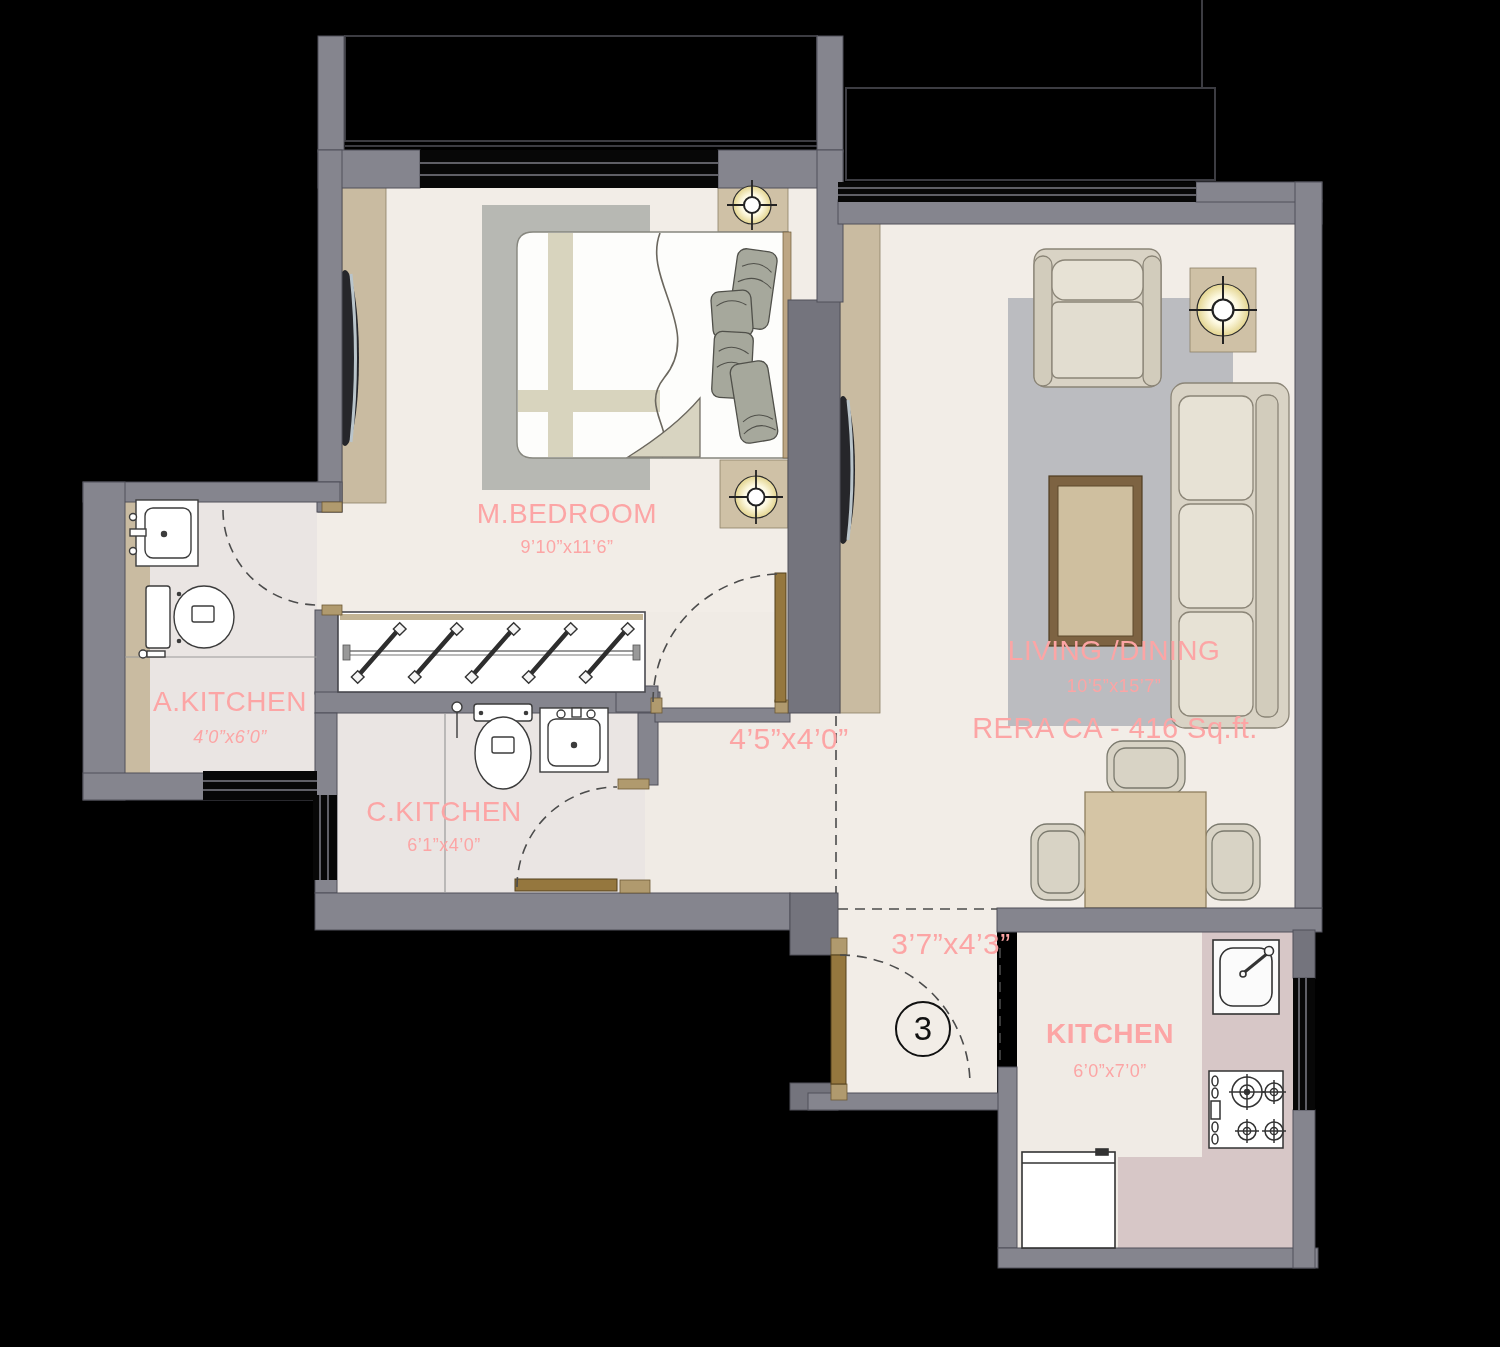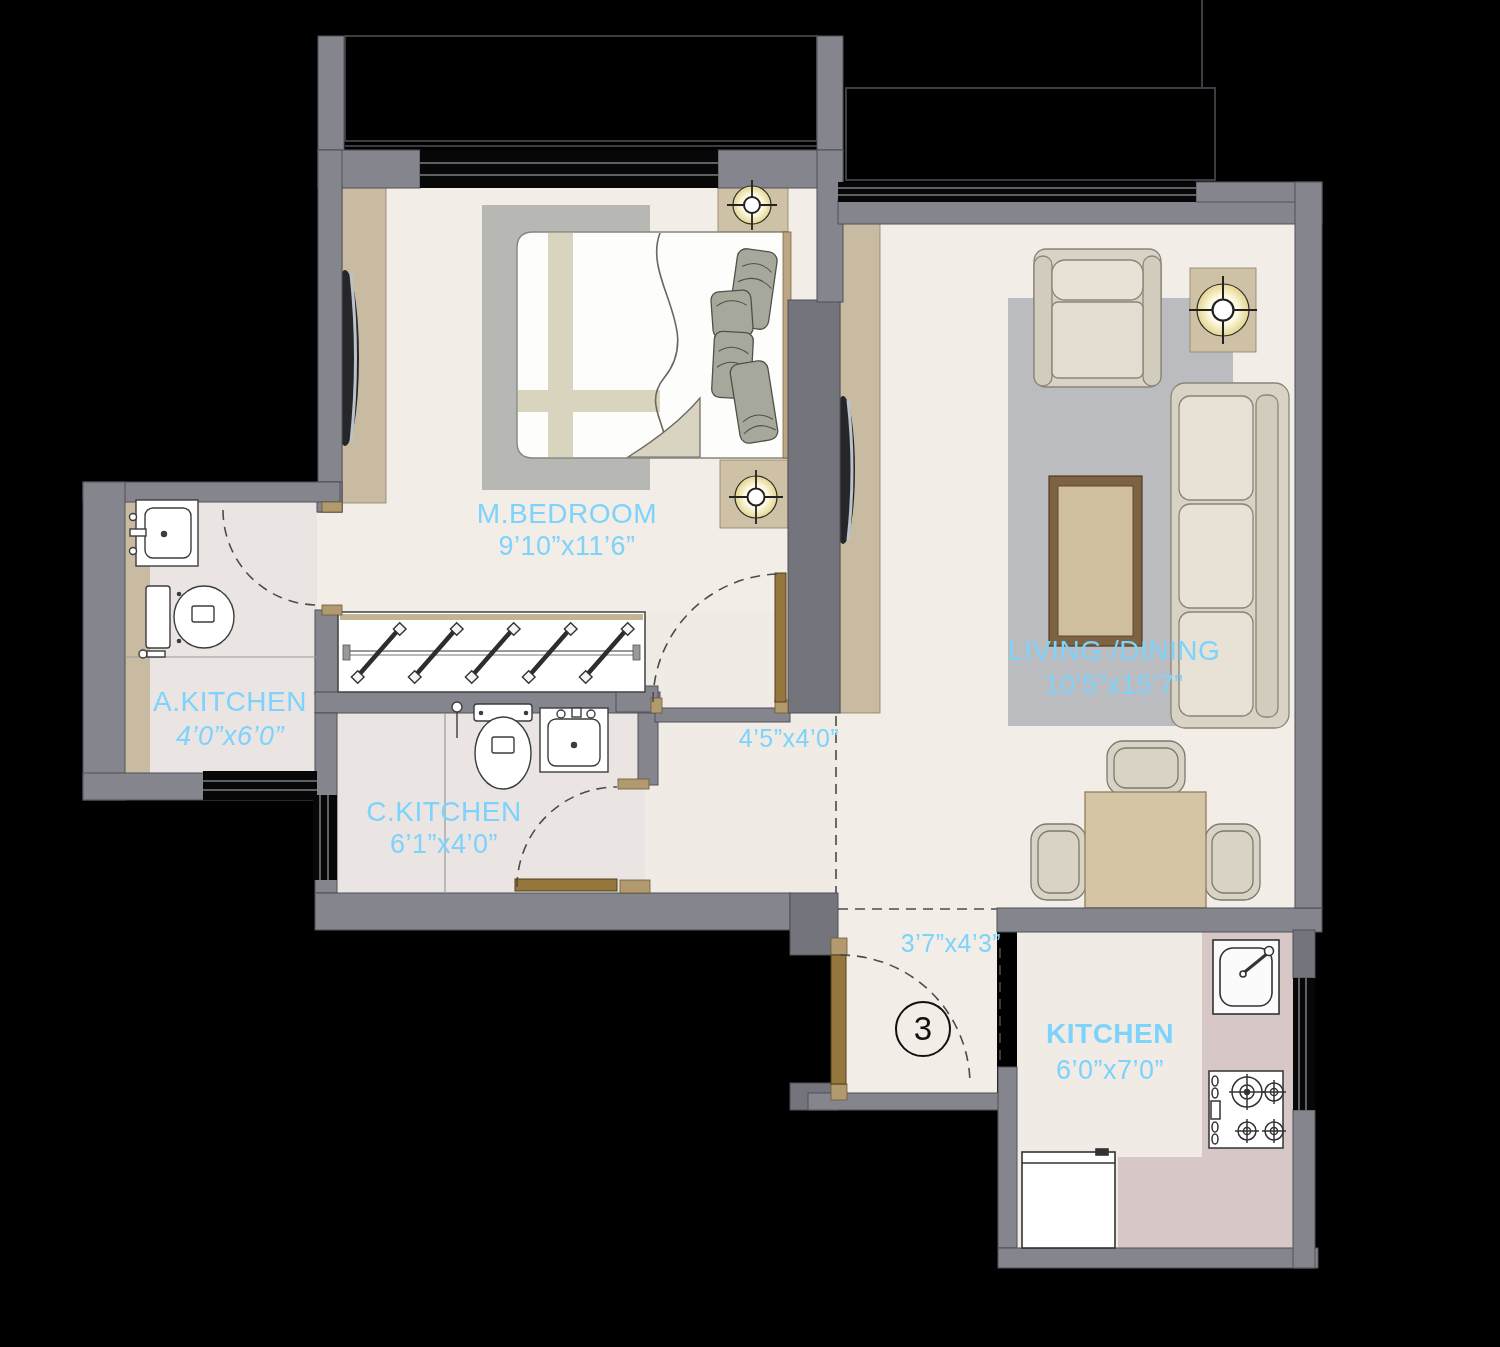--- a/index.html
+++ b/index.html
@@ -1,24 +1,24 @@
 <!DOCTYPE html>
 <html><head>
 <meta charset="utf-8">
 <style>
   html,body{margin:0;padding:0;background:#000;}
   #plan{position:relative;width:1500px;height:1347px;background:#000;overflow:hidden;
         font-family:"Liberation Sans",sans-serif;}
   #plan svg{position:absolute;left:0;top:0;}
-  .lbl{position:absolute;transform:translate(-50%,-50%);color:#7dd3fc;white-space:nowrap;
+  .lbl{position:absolute;transform:translate(-50%,-50%);color:#fca5a5;white-space:nowrap;
        text-align:center;letter-spacing:.5px;line-height:1.25;}
   .room{font-size:28px;}
-  .dims{font-size:27px;}
+  .dims{font-size:18px;}
   .rera{font-size:29px;}
-  .small{font-size:25px;}
+  .small{font-size:30px;}
   .unit-circle{position:absolute;width:52px;height:52px;border:2.5px solid #111;border-radius:50%;
        display:flex;align-items:center;justify-content:center;font-size:33px;color:#111;
        transform:translate(-50%,-50%);background:transparent;}
 </style>
 </head>
 <body>
 
 <div id="plan">
 <svg width="1500" height="1347" viewBox="0 0 1500 1347">
   <defs>
@@ -350,20 +350,21 @@
   <div class="lbl dims" style="left:567px;top:547px;">9’10”x11’6”</div>
 
   <div class="lbl room" style="left:230px;top:701px;">A.KITCHEN</div>
   <div class="lbl dims" style="left:230px;top:737px;font-style:italic;">4’0”x6’0”</div>
 
   <div class="lbl room" style="left:444px;top:811px;">C.KITCHEN</div>
   <div class="lbl dims" style="left:444px;top:845px;">6’1”x4’0”</div>
 
   <div class="lbl room" style="left:1114px;top:650px;text-align:right;">LIVING /DINING</div>
   <div class="lbl dims" style="left:1114px;top:686px;">10’5”x15’7”</div>
+  <div class="lbl rera" style="left:1115px;top:728px;">RERA CA - 416 Sq.ft.</div>
 
   <div class="lbl room" style="left:1110px;top:1033px;font-weight:bold;">KITCHEN</div>
   <div class="lbl dims" style="left:1110px;top:1071px;">6’0”x7’0”</div>
 
   <div class="lbl small" style="left:789px;top:739px;">4’5”x4’0”</div>
   <div class="lbl small" style="left:951px;top:926px;margin-top:18px;">3’7”x4’3”</div>
 
   <div class="unit-circle" style="left:923px;top:1029px;">
     <span>3</span>
   </div>

